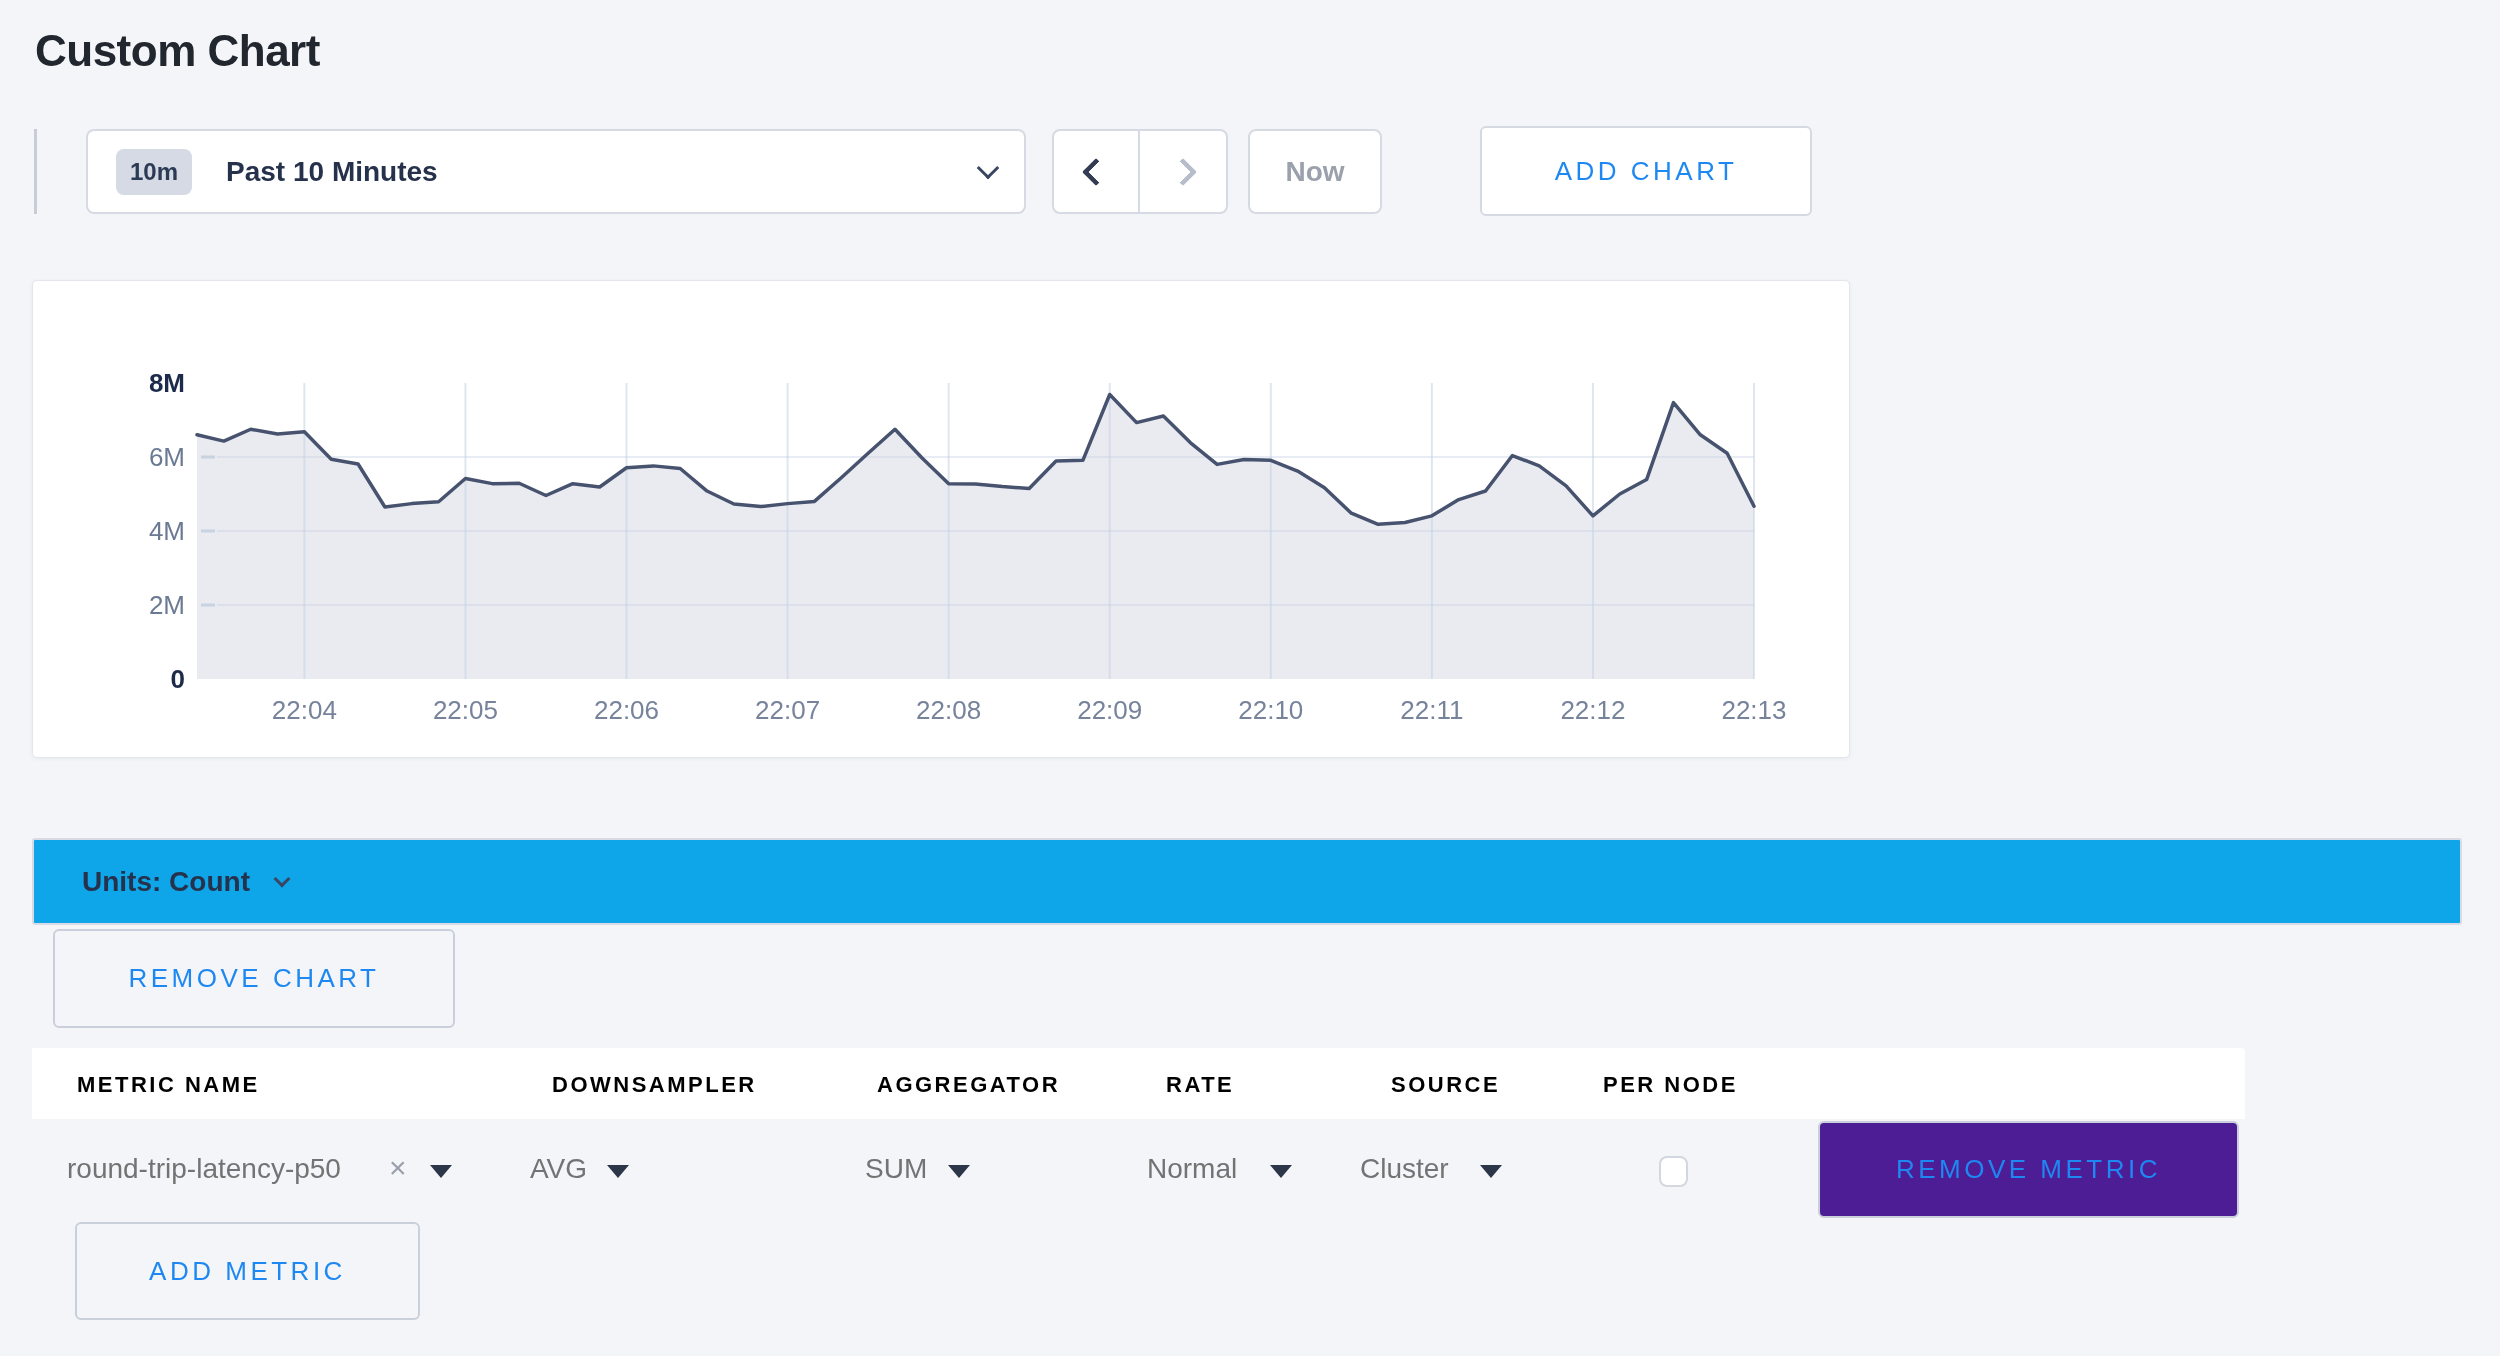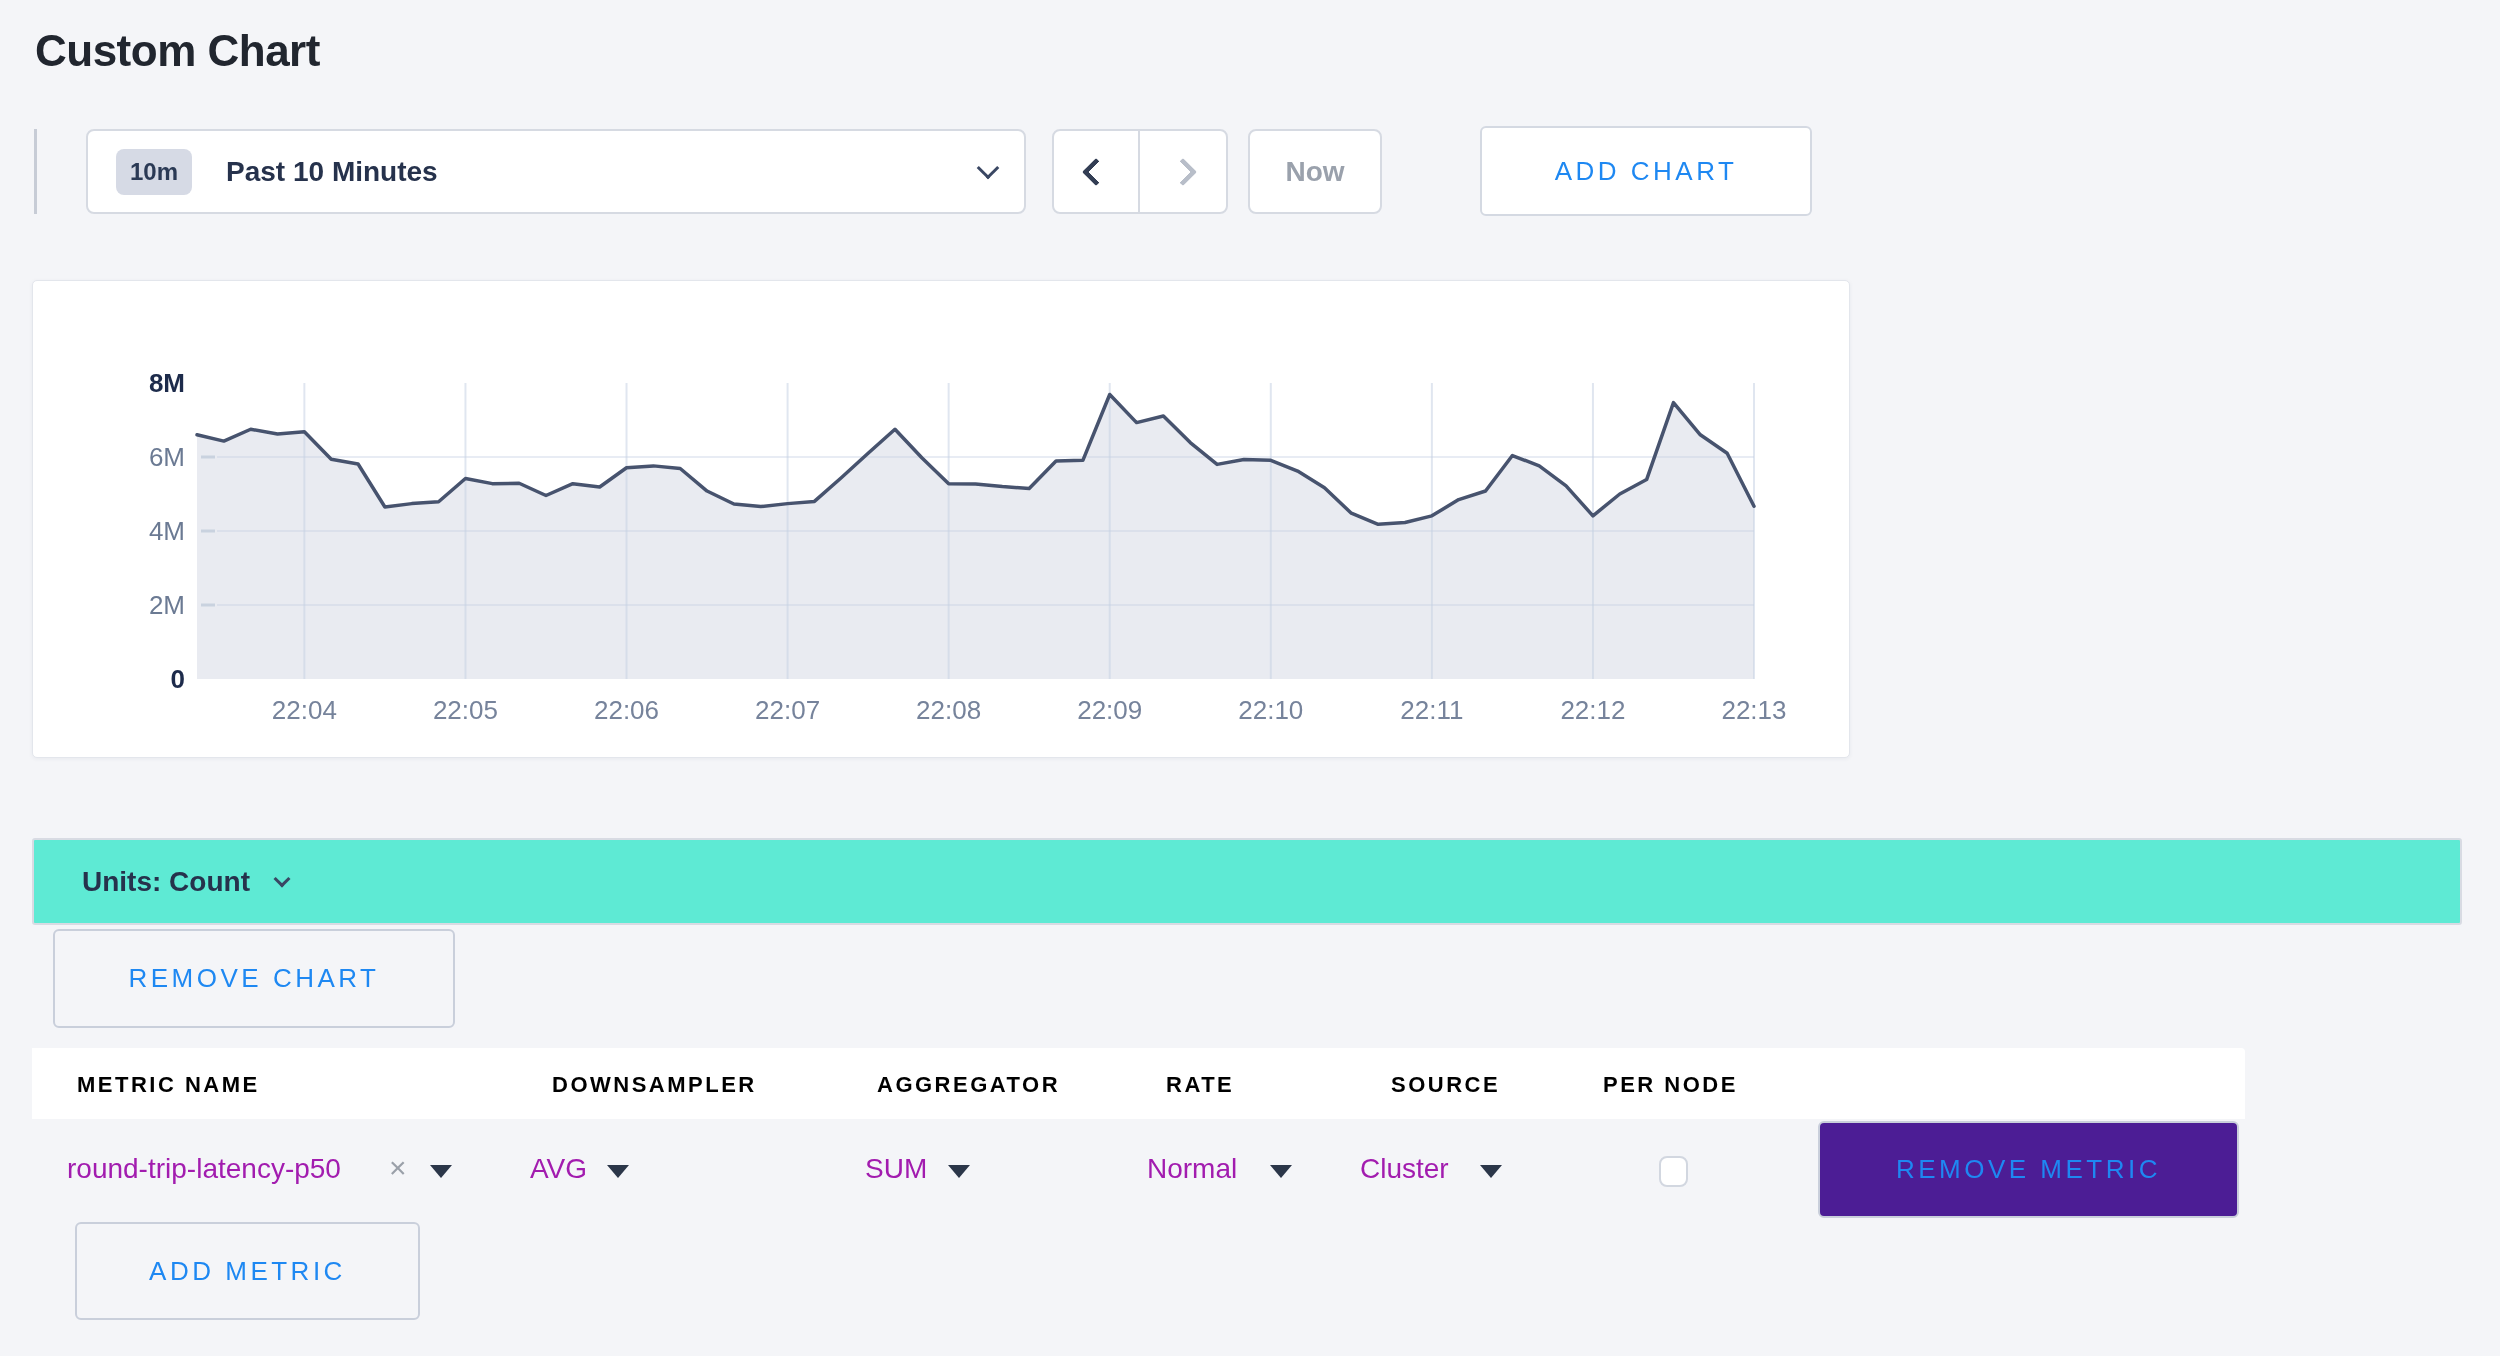--- a/index.html
+++ b/index.html
@@ -63,42 +63,42 @@
     left:32px; top:280px; width:1818px; height:478px;
     background:#ffffff;
     border:1px solid #e3e6ec; border-radius:5px;
     box-shadow:0 1px 4px rgba(40,50,80,0.06);
   }
   #chart-svg { position:absolute; left:0; top:0; }
 
   
   #units-bar {
     left:32px; top:838px; width:2430px; height:87px;
-    background:#5eead4; border:2px solid #d8dbe3; border-radius:3px;
+    background:#0ea5e9; border:2px solid #d8dbe3; border-radius:3px;
     display:flex; align-items:center; padding:0 48px; cursor:pointer;
   }
   #units-label { font-size:28px; font-weight:700; color:#26324c; margin-right:26px; }
   .chev-down-sm {
     width:12px; height:12px;
     border-right:3px solid #3a4763; border-bottom:3px solid #3a4763;
     transform:rotate(45deg); margin-top:-6px;
   }
 
   #remove-chart-button { left:53px; top:929px; width:402px; height:99px; }
 
   
   #table-header-band { left:32px; top:1048px; width:2213px; height:71px; background:#ffffff; border-radius:0 4px 0 0; }
   .col-header {
     position:absolute; top:24px;
     font-size:22px; font-weight:700; letter-spacing:2.5px; color:#000000;
     white-space:nowrap;
   }
 
   #metric-row { left:32px; top:1119px; width:2420px; height:100px; }
-  .cell-text { position:absolute; top:34px; font-size:28px; color:#a21caf; white-space:nowrap; }
+  .cell-text { position:absolute; top:34px; font-size:28px; color:#737373; white-space:nowrap; }
   .clear-x { position:absolute; top:32px; font-size:30px; color:#9aa0a9; cursor:pointer; }
   .caret {
     position:absolute; top:46px;
     width:0; height:0;
     border-left:11px solid transparent; border-right:11px solid transparent;
     border-top:13px solid #2b3649;
     cursor:pointer;
   }
   .dd-hit { cursor:pointer; }
   #per-node-checkbox {

